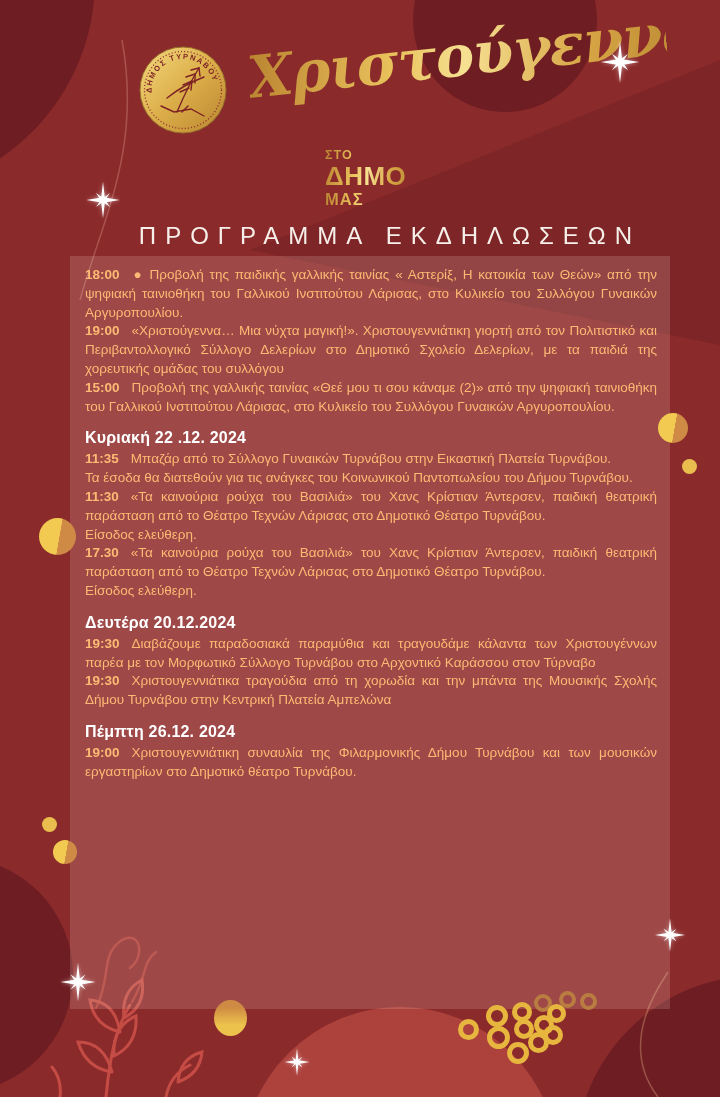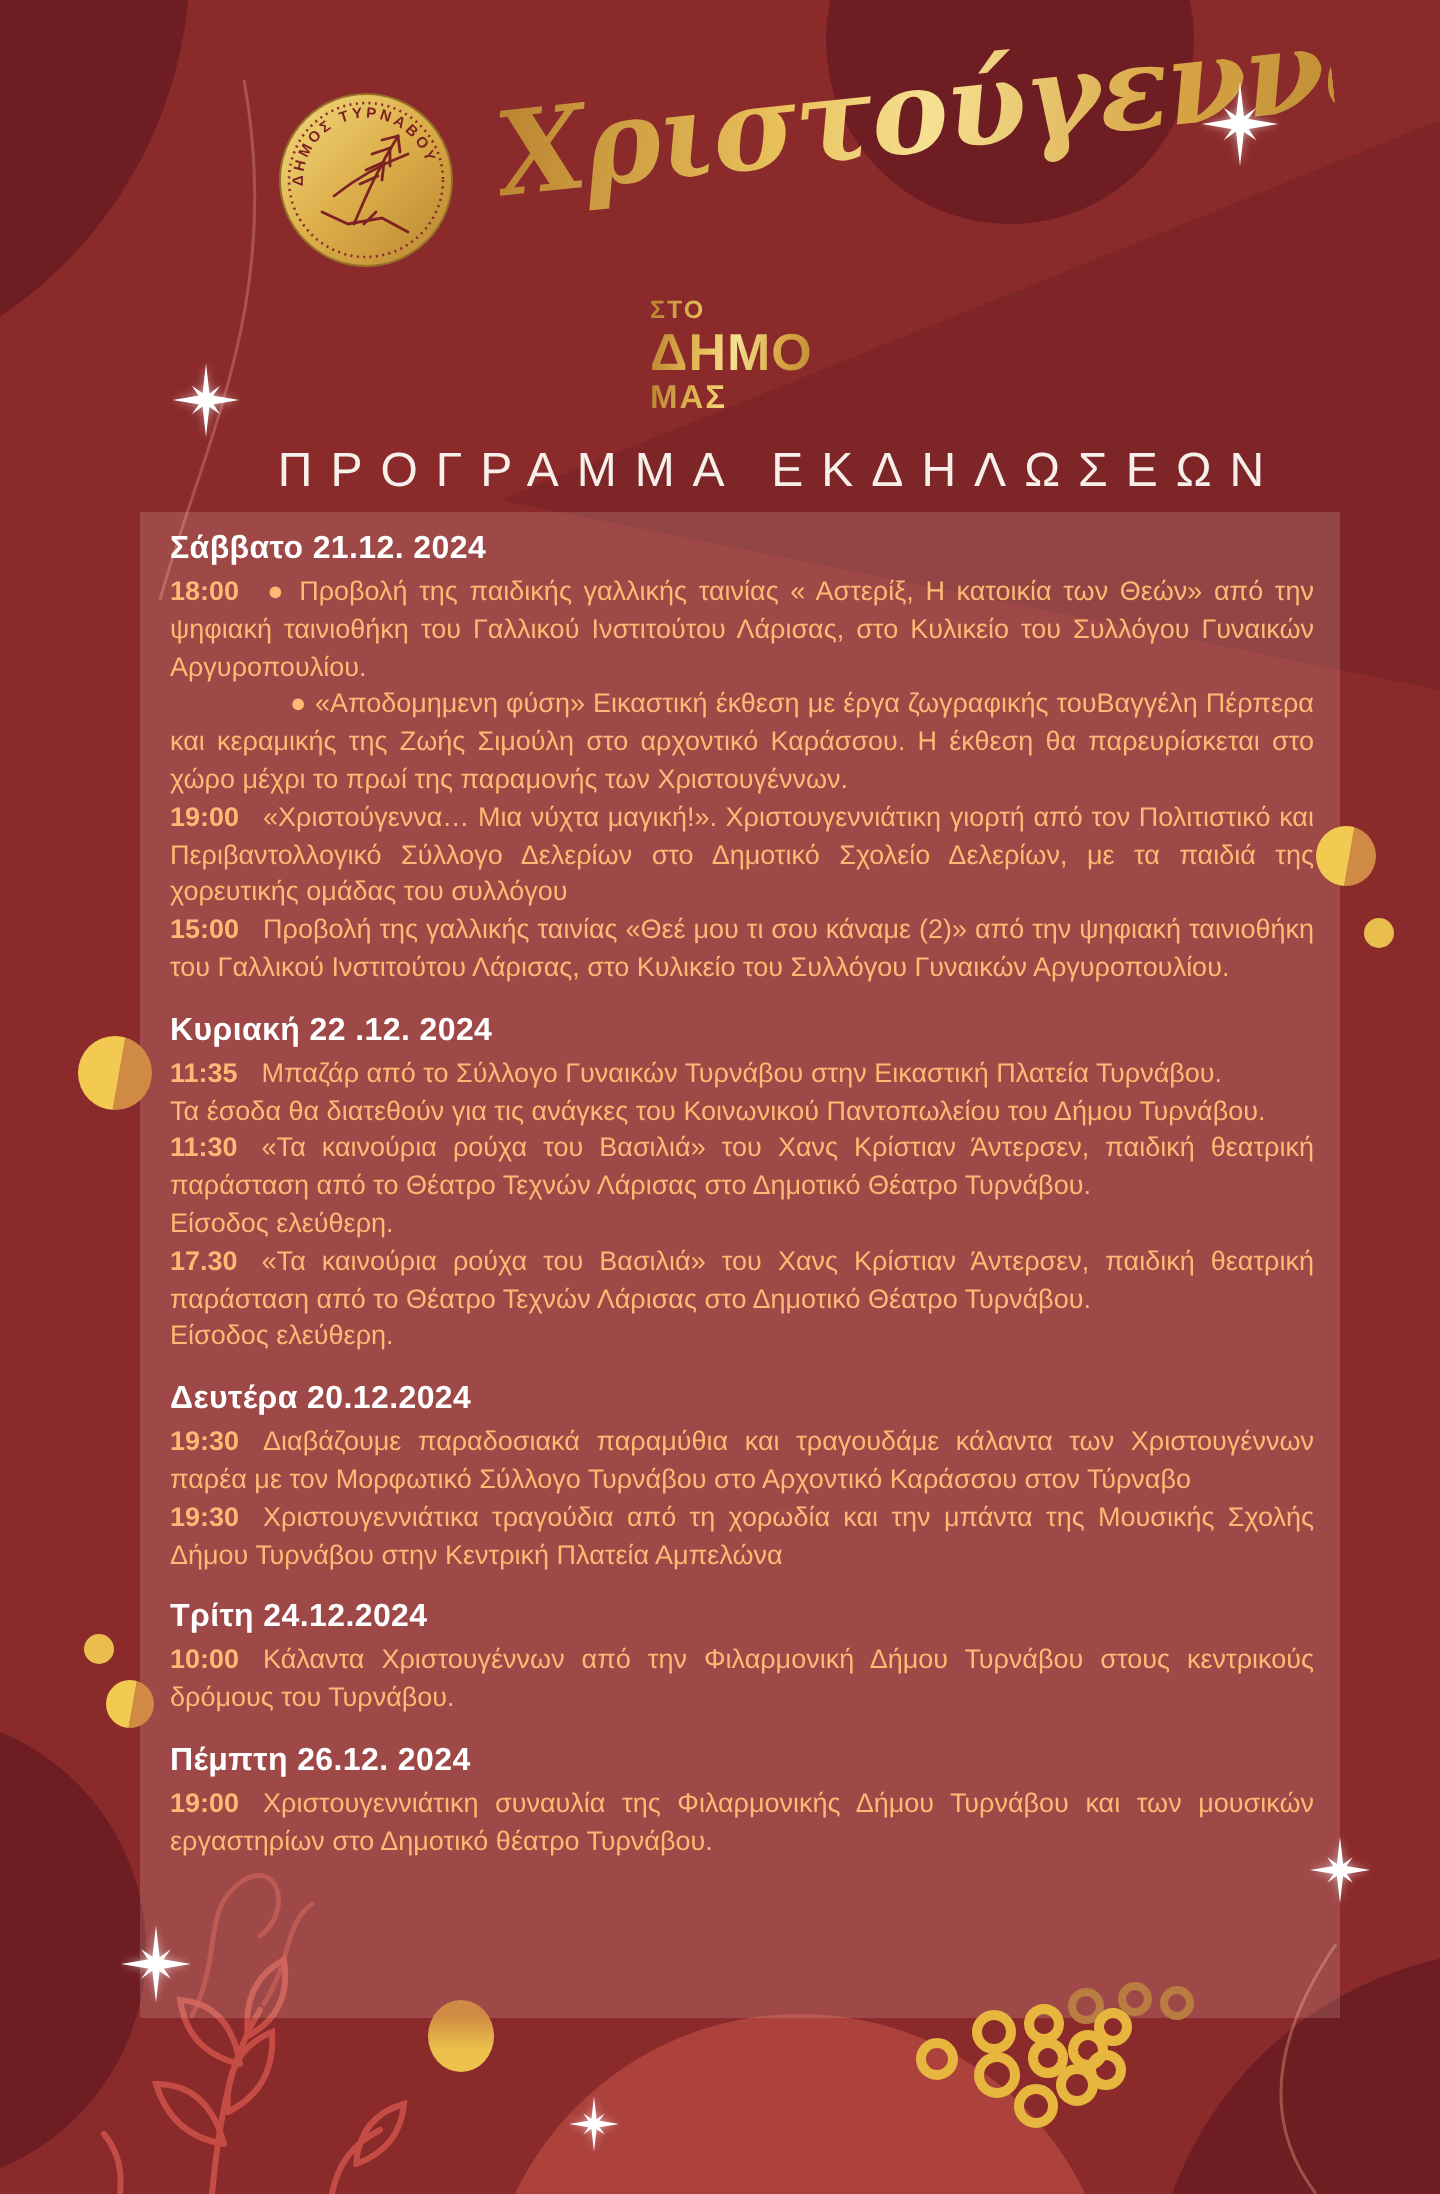--- a/index.html
+++ b/index.html
@@ -106,43 +106,37 @@
   <div class="script-title gold-text">Χριστούγεννα</div>
   <div class="sto-block">
     <div class="l1 gold-text">ΣΤΟ</div>
     <div class="l2 gold-text">ΔΗΜΟ</div>
     <div class="l3 gold-text">ΜΑΣ</div>
   </div>
   <div class="program-heading">ΠΡΟΓΡΑΜΜΑ ΕΚΔΗΛΩΣΕΩΝ</div>
 
   <div class="panel">
       <section class="day">
-      <h2>Σάββατο 21.12. 2024</h2>
     <p class="event"><b class="t">18:00</b><span class="txt">●  Προβολή της παιδικής γαλλικής ταινίας « Αστερίξ, Η κατοικία των Θεών» από την ψηφιακή ταινιοθήκη του Γαλλικού Ινστιτούτου Λάρισας, στο Κυλικείο του Συλλόγου Γυναικών Αργυροπουλίου.</span></p>
-        <p class="event indent"><span class="txt">●  «Αποδομημενη φύση» Εικαστική έκθεση με έργα ζωγραφικής τουΒαγγέλη Πέρπερα και κεραμικής της Ζωής Σιμούλη στο αρχοντικό Καράσσου. Η έκθεση θα παρευρίσκεται στο χώρο μέχρι το πρωί της παραμονής των Χριστουγέννων.</span></p>
         <p class="event"><b class="t">19:00</b><span class="txt">«Χριστούγεννα… Μια νύχτα μαγική!». Χριστουγεννιάτικη γιορτή από τον Πολιτιστικό και Περιβαντολλογικό Σύλλογο Δελερίων στο Δημοτικό Σχολείο Δελερίων, με τα παιδιά της χορευτικής ομάδας του συλλόγου</span></p>
         <p class="event"><b class="t">15:00</b><span class="txt">Προβολή της γαλλικής ταινίας «Θεέ μου τι σου κάναμε (2)» από την ψηφιακή ταινιοθήκη του Γαλλικού Ινστιτούτου Λάρισας, στο Κυλικείο του Συλλόγου Γυναικών Αργυροπουλίου.</span></p>
       </section>
       <section class="day">
       <h2>Κυριακή 22 .12. 2024</h2>
     <p class="event"><b class="t">11:35</b><span class="txt">Μπαζάρ από το Σύλλογο Γυναικών Τυρνάβου στην Εικαστική Πλατεία Τυρνάβου.</span></p>
         <p class="event"><span class="txt">Τα έσοδα θα διατεθούν για τις ανάγκες του Κοινωνικού  Παντοπωλείου του Δήμου Τυρνάβου.</span></p>
         <p class="event"><b class="t">11:30</b><span class="txt">«Τα καινούρια ρούχα του Βασιλιά» του Χανς Κρίστιαν Άντερσεν, παιδική θεατρική παράσταση από το Θέατρο Τεχνών Λάρισας στο Δημοτικό Θέατρο Τυρνάβου.</span></p>
         <p class="event"><span class="txt">Είσοδος ελεύθερη.</span></p>
         <p class="event"><b class="t">17.30</b><span class="txt">«Τα καινούρια ρούχα του Βασιλιά» του Χανς Κρίστιαν Άντερσεν, παιδική θεατρική παράσταση από το Θέατρο Τεχνών Λάρισας στο Δημοτικό Θέατρο Τυρνάβου.</span></p>
         <p class="event"><span class="txt">Είσοδος ελεύθερη.</span></p>
       </section>
       <section class="day">
       <h2>Δευτέρα 20.12.2024</h2>
         <p class="event"><b class="t">19:30</b><span class="txt">Διαβάζουμε παραδοσιακά παραμύθια και τραγουδάμε κάλαντα των Χριστουγέννων παρέα με τον Μορφωτικό Σύλλογο Τυρνάβου στο Αρχοντικό Καράσσου στον Τύρναβο</span></p>
         <p class="event"><b class="t">19:30</b><span class="txt">Χριστουγεννιάτικα τραγούδια από τη χορωδία και την μπάντα της Μουσικής Σχολής Δήμου Τυρνάβου στην Κεντρική Πλατεία Αμπελώνα</span></p>
-      </section>
-      <section class="day">
-      <h2>Τρίτη 24.12.2024</h2>
-    <p class="event"><b class="t">10:00</b><span class="txt">Κάλαντα Χριστουγέννων από την Φιλαρμονική Δήμου Τυρνάβου στους κεντρικούς δρόμους του Τυρνάβου.</span></p>
       </section>
       <section class="day">
       <h2>Πέμπτη 26.12. 2024</h2>
     <p class="event"><b class="t">19:00</b><span class="txt">Χριστουγεννιάτικη συναυλία της Φιλαρμονικής Δήμου Τυρνάβου και των μουσικών εργαστηρίων στο Δημοτικό θέατρο Τυρνάβου.</span></p>
       </section>
     </div>
 
   <svg width="0" height="0" style="position:absolute">
     <defs>
       <symbol id="sparkle" viewBox="-24 -24 48 48">

